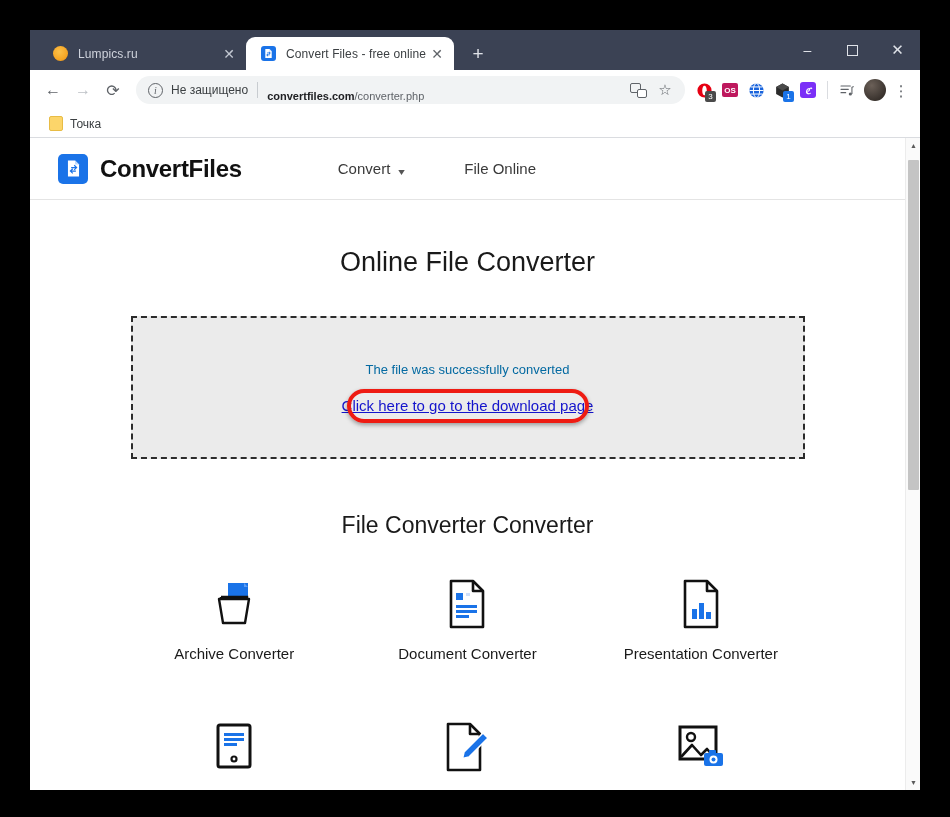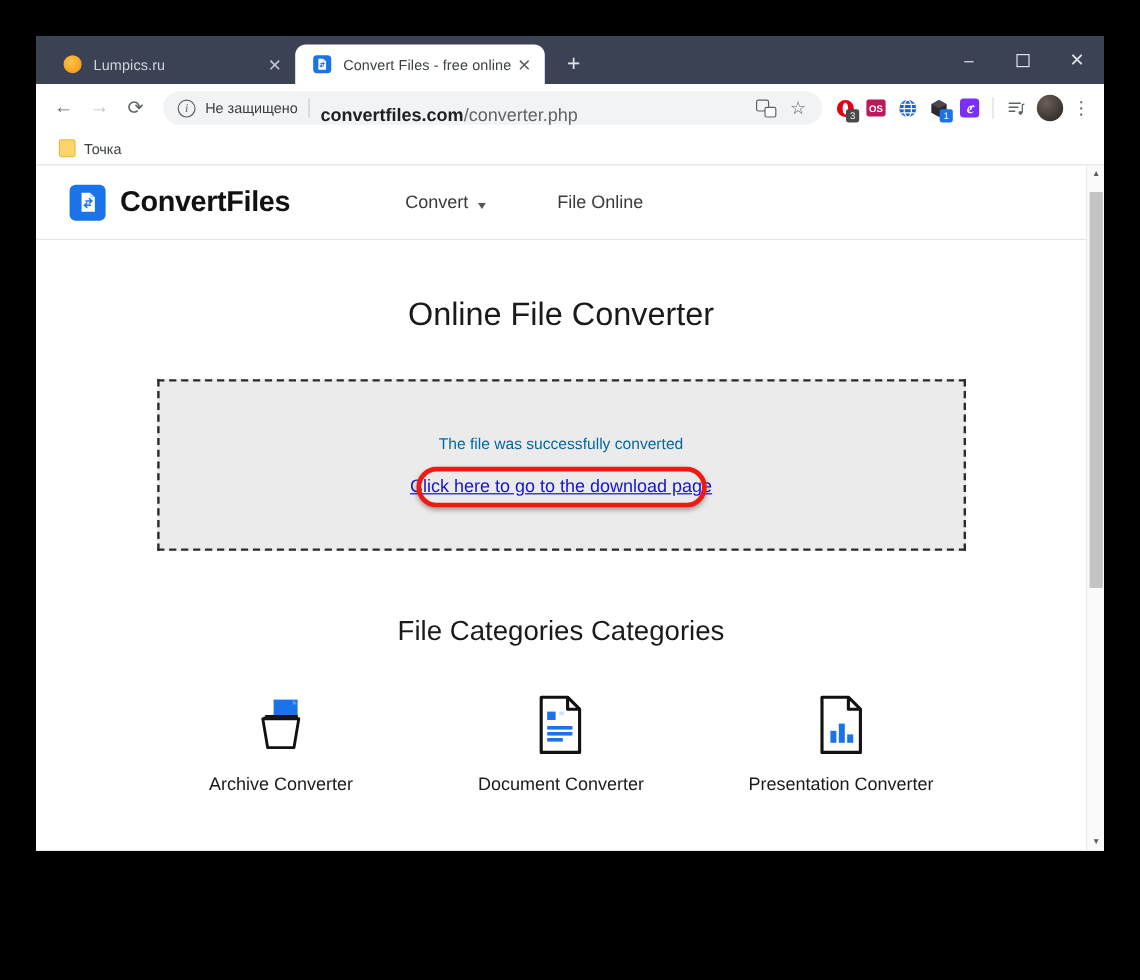--- a/index.html
+++ b/index.html
@@ -7,21 +7,21 @@
     width: 950px; height: 817px;
     background: #000;
     font-family: "Liberation Sans", sans-serif;
     overflow: hidden;
   }
 
   
   .window {
     position: absolute;
     left: 30px; top: 30px;
-    width: 890px; height: 679px;
+    width: 890px; height: 760px;
     background: #fff;
     display: flex; flex-direction: column;
     overflow: hidden;
   }
 
   
   .tabstrip {
     height: 40px;
     background: #3b4254;
     display: flex;
@@ -136,21 +136,21 @@
   }
   .notsecure {
     font-size: 12px; color: #3c4043;
     margin-left: 8px; white-space: nowrap;
   }
   .om-sep {
     width: 1px; height: 16px; background: #c8ccd0;
     margin: 0 9px;
     flex: 0 0 1px;
   }
-  .url { font-size: 15px; white-space: nowrap; overflow: hidden; margin-top: 12px; }
+  .url { font-size: 11px; white-space: nowrap; overflow: hidden; margin-top: 12px; }
   .url b { color: #202124; font-weight: 700; }
   .url span { color: #5f6368; }
   .om-actions { margin-left: auto; display: flex; align-items: center; }
   .translate-ic {
     width: 17px; height: 15px; position: relative; margin-right: 6px;
     cursor: pointer;
   }
   .translate-ic i {
     position: absolute; display: block;
     border: 1.3px solid #5f6368; border-radius: 2px;
@@ -481,21 +481,21 @@
       <h1 class="h1">Online File Converter</h1>
 
       <div class="result-box">
         <div class="result-msg">The file was successfully converted</div>
         <div class="dl-link-wrap">
           <a class="dl-link">Click here to go to the download page</a>
           <span class="annot"></span>
         </div>
       </div>
 
-      <h2 class="h2">File Categories Categories</h2>
+      <h2 class="h2">File Converter Converter</h2>
 
       <div class="cats">
 
         <div class="cat">
           <div class="cat-ico">
             <svg width="50" height="48" viewBox="0 0 50 48" aria-hidden="true">
               <rect x="19" y="3" width="20" height="14" fill="#1a73e8"></rect>
               <path d="M35 3l4 4h-4z" fill="#5a9cf5"></path>
               <path d="M12 17h26v3M12 17v3" stroke="#111" stroke-width="2.4" fill="none"></path>
               <path d="M10 19h30l-4 24H14z" fill="none" stroke="#111" stroke-width="2.4" stroke-linejoin="round"></path>

